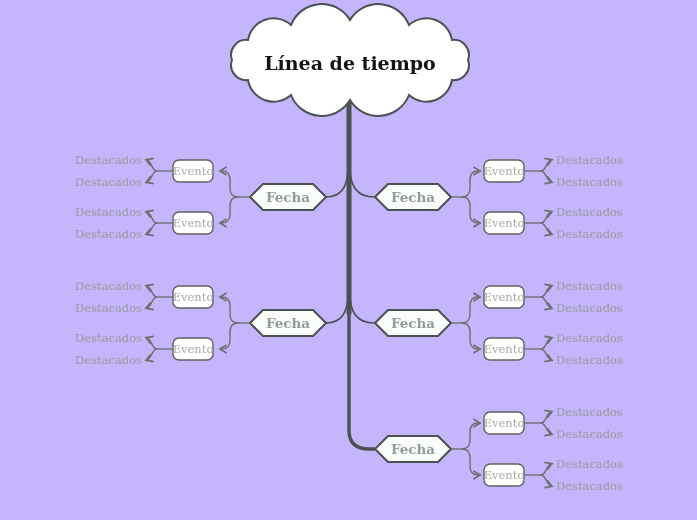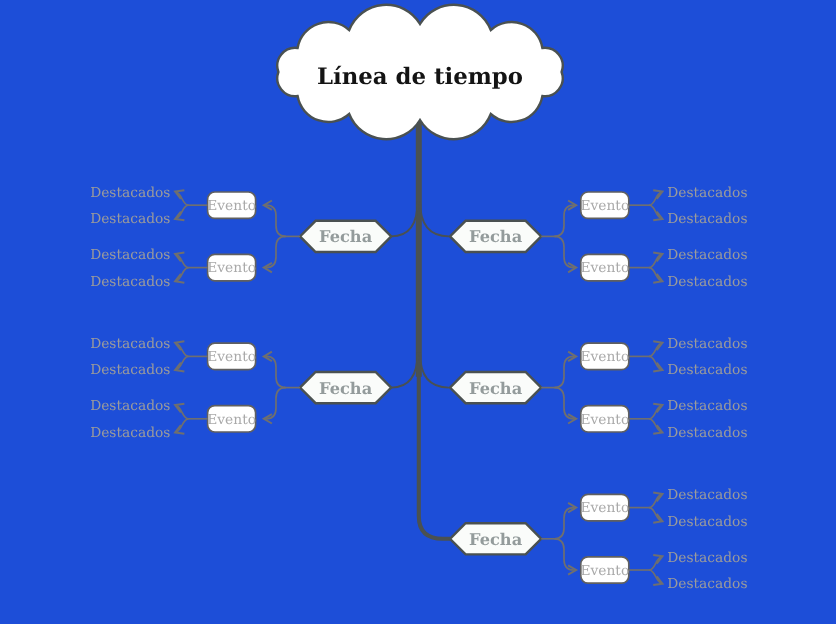--- a/index.html
+++ b/index.html
@@ -1,16 +1,16 @@
 <!DOCTYPE html>
 <html><head>
 <meta charset="utf-8">
 <style>
   html,body{margin:0;padding:0;background:#fff;}
-  .canvas-wrap{width:697px;height:520px;background:#1d4ed8;overflow:hidden;position:relative;
+  .canvas-wrap{width:697px;height:520px;background:#c4b5fd;overflow:hidden;position:relative;
     font-family:"DejaVu Serif","Liberation Serif",serif;}
   svg{display:block;}
   .flare{stroke:#4a5151;stroke-width:1.6;fill:none;}
   .trunk{stroke:#4a5151;fill:none;}
   .conn{stroke:#6f6f6f;stroke-width:1.4;fill:none;}
   .arr{marker-end:url(#ah);}
   .hex{fill:#fafcfa;stroke:#4a5151;stroke-width:2;}
   .evbox{fill:#ffffff;stroke:#606060;stroke-width:1.4;}
   .cloud{fill:#ffffff;stroke:#4a5151;stroke-width:2;}
   .t-title{font:bold 19px "DejaVu Serif","Liberation Serif",serif;fill:#141414;text-anchor:middle;}

